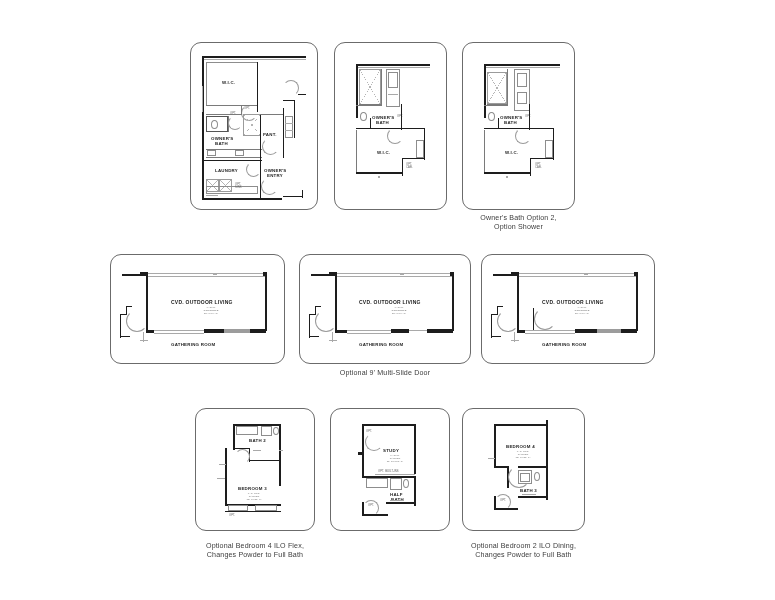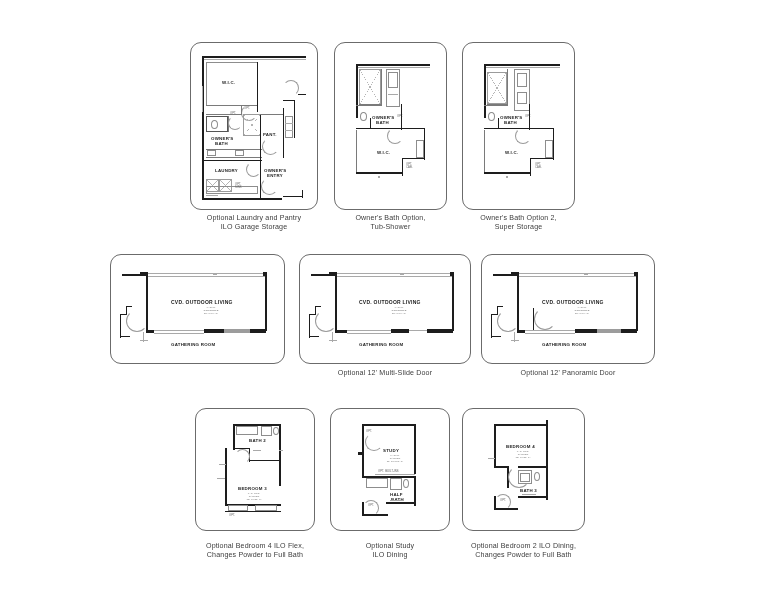--- a/index.html
+++ b/index.html
@@ -114,22 +114,20 @@
       <div class="w" style="left:93px;top:58px;width:12px;height:1.4px;"></div>
       <div class="box" style="left:95px;top:74px;width:8px;height:22px;"></div>
       <div class="hair" style="left:95px;top:81px;width:8px;height:.7px;"></div>
       <div class="hair" style="left:95px;top:88px;width:8px;height:.7px;"></div>
       <div class="swing2" style="left:93px;top:38px;width:16px;height:16px;"></div>
       <div class="w" style="left:108px;top:52px;width:8px;height:1.2px;"></div>
       <div class="w" style="left:93px;top:154px;width:20px;height:1.4px;"></div>
       <div class="w" style="left:112px;top:148px;width:1.4px;height:8px;"></div>
       <div class="hair" style="left:12px;top:44px;width:1px;height:26px;"></div>
     </div>
-    <div class="caption" style="top:172px;">Optional Laundry and Pantry
-ILO Garage Storage</div>
   </div>
 
   <div class="card" style="left:334px;top:42px;width:113px;height:168px;">
     <div class="frame"></div>
     <div class="plan">
       <div class="w" style="left:22px;top:22px;width:74px;height:1.6px;"></div>
       <div class="hair" style="left:22px;top:25px;width:74px;height:.7px;"></div>
       <div class="w" style="left:22px;top:22px;width:1.6px;height:54px;"></div>
       <div class="xbox" style="left:25px;top:27px;width:22px;height:36px;"></div>
       <div class="wl" style="left:47px;top:27px;width:1.2px;height:36px;"></div>
@@ -152,22 +150,20 @@
       <div class="w" style="left:67px;top:86px;width:24px;height:1.4px;"></div>
       <div class="w" style="left:90px;top:86px;width:1.4px;height:32px;"></div>
       <div class="box" style="left:82px;top:98px;width:8px;height:18px;"></div>
       <div class="w" style="left:68px;top:116px;width:23px;height:1.4px;"></div>
       <div class="w" style="left:68px;top:116px;width:1.4px;height:18px;"></div>
       <div class="opt" style="left:72px;top:121px;">OPT.
 CAB.</div>
       <div class="w" style="left:22px;top:130px;width:47px;height:1.6px;"></div>
       <div class="hair" style="left:44px;top:134px;width:2px;height:2px;"></div>
     </div>
-    <div class="caption" style="top:172px;">Owner's Bath Option,
-Tub-Shower</div>
   </div>
 
   <div class="card" style="left:462px;top:42px;width:113px;height:168px;">
     <div class="frame"></div>
     <div class="plan">
       <div class="w" style="left:22px;top:22px;width:76px;height:1.6px;"></div>
       <div class="hair" style="left:22px;top:25px;width:76px;height:.7px;"></div>
       <div class="w" style="left:22px;top:22px;width:1.6px;height:54px;"></div>
       <div class="xbox" style="left:25px;top:30px;width:20px;height:32px;"></div>
       <div class="wl" style="left:45px;top:27px;width:1.2px;height:36px;"></div>
@@ -190,21 +186,21 @@
       <div class="w" style="left:91px;top:86px;width:1.4px;height:32px;"></div>
       <div class="box" style="left:83px;top:98px;width:8px;height:18px;"></div>
       <div class="w" style="left:68px;top:116px;width:24px;height:1.4px;"></div>
       <div class="w" style="left:68px;top:116px;width:1.4px;height:18px;"></div>
       <div class="opt" style="left:73px;top:121px;">OPT.
 CAB.</div>
       <div class="w" style="left:22px;top:130px;width:47px;height:1.6px;"></div>
       <div class="hair" style="left:44px;top:134px;width:2px;height:2px;"></div>
     </div>
     <div class="caption" style="top:172px;">Owner's Bath Option 2,
-Super Storage</div>
+Option Shower</div>
   </div>
 
   <div class="card" style="left:110px;top:254px;width:175px;height:110px;">
     <div class="frame"></div>
     <div class="plan">
 
       <div class="w" style="left:12px;top:20px;width:18px;height:1.6px;"></div>
       <div class="w" style="left:30px;top:18px;width:8px;height:4px;"></div>
       <div class="hair" style="left:38px;top:19px;width:118px;height:1.4px;"></div>
       <div class="hair" style="left:38px;top:22px;width:118px;height:.7px;"></div>
@@ -266,21 +262,21 @@
       <div class="w" style="left:10px;top:60px;width:1.4px;height:24px;"></div>
       <div class="w" style="left:10px;top:60px;width:7px;height:1.4px;"></div>
       <div class="w" style="left:16px;top:52px;width:1.4px;height:9px;"></div>
       <div class="w" style="left:16px;top:52px;width:6px;height:1.4px;"></div>
       <div class="w" style="left:10px;top:82px;width:10px;height:1.4px;"></div>
       <div class="hair" style="left:33px;top:78px;width:1px;height:10px;"></div>
       <div class="hair" style="left:30px;top:86px;width:8px;height:.7px;"></div>
       <div class="lbl" style="left:60px;top:88px;">GATHERING ROOM</div>
       <div class="hair" style="left:101px;top:19px;width:4px;height:2px;"></div>
     </div>
-    <div class="caption" style="top:115px;">Optional 12' Multi-Slide Door</div>
+    <div class="caption" style="top:115px;">Optional 9' Multi-Slide Door</div>
   </div>
 
   <div class="card" style="left:481px;top:254px;width:174px;height:110px;">
     <div class="frame"></div>
     <div class="plan">
       <div class="w" style="left:12px;top:20px;width:18px;height:1.6px;"></div>
       <div class="w" style="left:30px;top:18px;width:8px;height:4px;"></div>
       <div class="hair" style="left:38px;top:19px;width:118px;height:1.4px;"></div>
       <div class="hair" style="left:38px;top:22px;width:118px;height:.7px;"></div>
       <div class="w" style="left:153px;top:18px;width:4px;height:4px;"></div>
@@ -304,21 +300,20 @@
       <div class="w" style="left:10px;top:60px;width:1.4px;height:24px;"></div>
       <div class="w" style="left:10px;top:60px;width:7px;height:1.4px;"></div>
       <div class="w" style="left:16px;top:52px;width:1.4px;height:9px;"></div>
       <div class="w" style="left:16px;top:52px;width:6px;height:1.4px;"></div>
       <div class="w" style="left:10px;top:82px;width:10px;height:1.4px;"></div>
       <div class="hair" style="left:33px;top:78px;width:1px;height:10px;"></div>
       <div class="hair" style="left:30px;top:86px;width:8px;height:.7px;"></div>
       <div class="lbl" style="left:61px;top:88px;">GATHERING ROOM</div>
       <div class="hair" style="left:103px;top:19px;width:4px;height:2px;"></div>
     </div>
-    <div class="caption" style="top:115px;">Optional 12' Panoramic Door</div>
   </div>
 
   <div class="card" style="left:195px;top:408px;width:120px;height:123px;">
     <div class="frame"></div>
     <div class="plan">
 
       <div class="w" style="left:38px;top:16px;width:48px;height:1.6px;"></div>
       <div class="w" style="left:38px;top:16px;width:1.6px;height:26px;"></div>
       <div class="w" style="left:84px;top:16px;width:1.6px;height:62px;"></div>
       <div class="box" style="left:41px;top:18px;width:22px;height:9px;"></div>
@@ -375,22 +370,20 @@
       <div class="lbl" style="left:60px;top:84px;">HALF</div>
       <div class="lbl" style="left:61px;top:89px;">BATH</div>
       <div class="w" style="left:84px;top:68px;width:1.6px;height:30px;"></div>
       <div class="w" style="left:56px;top:94px;width:30px;height:1.6px;"></div>
       <div class="hair" style="left:60px;top:92px;width:14px;height:.7px;"></div>
       <div class="w" style="left:32px;top:94px;width:1.6px;height:14px;"></div>
       <div class="w" style="left:32px;top:106px;width:26px;height:1.6px;"></div>
       <div class="swing2" style="left:33px;top:92px;width:16px;height:16px;"></div>
       <div class="opt" style="left:38px;top:96px;">OPT.</div>
     </div>
-    <div class="caption" style="top:134px;">Optional Study
-ILO Dining</div>
   </div>
 
   <div class="card" style="left:462px;top:408px;width:123px;height:123px;">
     <div class="frame"></div>
     <div class="plan">
       <div class="w" style="left:32px;top:16px;width:54px;height:1.6px;"></div>
       <div class="w" style="left:32px;top:16px;width:1.6px;height:44px;"></div>
       <div class="w" style="left:84px;top:12px;width:1.6px;height:54px;"></div>
       <div class="lbl" style="left:44px;top:36px;">BEDROOM 4</div>
       <div class="sub" style="left:46px;top:42px;width:30px;">9'-0" CLG.

